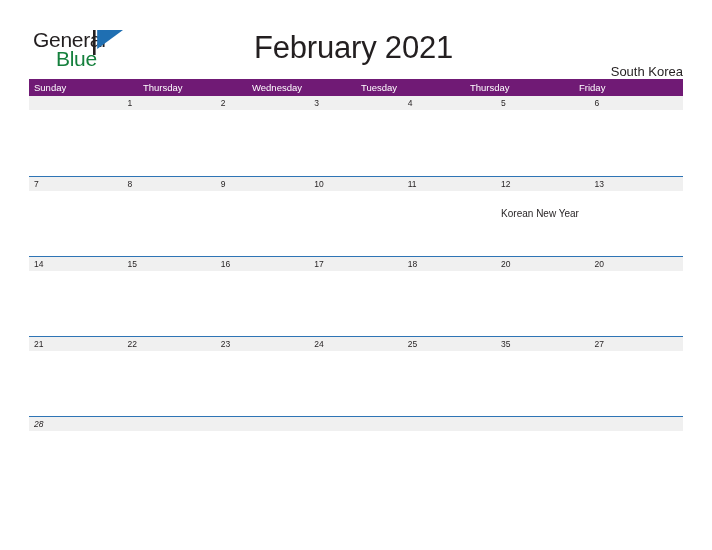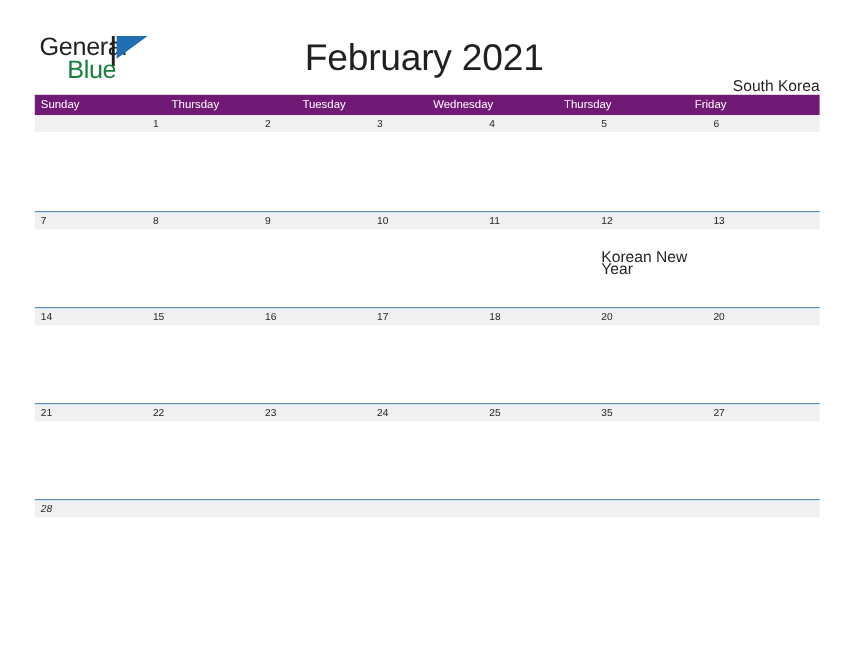--- a/index.html
+++ b/index.html
@@ -135,21 +135,21 @@
   .event-band {
     display: flex;
     width: 100%;
     height: 60px;
   }
   .event-cell {
     flex: 1 1 0;
     padding-left: 5px;
     padding-top: 18px;
     box-sizing: border-box;
-    font-size: 13px;
+    font-size: 10px;
     color: #231f20;
     line-height: 10px;
     word-wrap: break-word;
   }
 </style>
 </head>
 <body>
 
 <div class="page-header">
 
@@ -166,22 +166,22 @@
 
   <div class="cal-title">February 2021</div>
   <div class="cal-country">South Korea</div>
 </div>
 
 <div class="calendar">
 
   <div class="weekday-row">
     <div class="weekday-cell">Sunday</div>
     <div class="weekday-cell">Thursday</div>
+    <div class="weekday-cell">Wednesday</div>
     <div class="weekday-cell">Tuesday</div>
-    <div class="weekday-cell">Wednesday</div>
     <div class="weekday-cell">Thursday</div>
     <div class="weekday-cell">Friday</div>
   </div>
 
   <div class="week-row first">
     <div class="day-band">
       <div class="day-num"></div>
       <div class="day-num">1</div>
       <div class="day-num">2</div>
       <div class="day-num">3</div>

